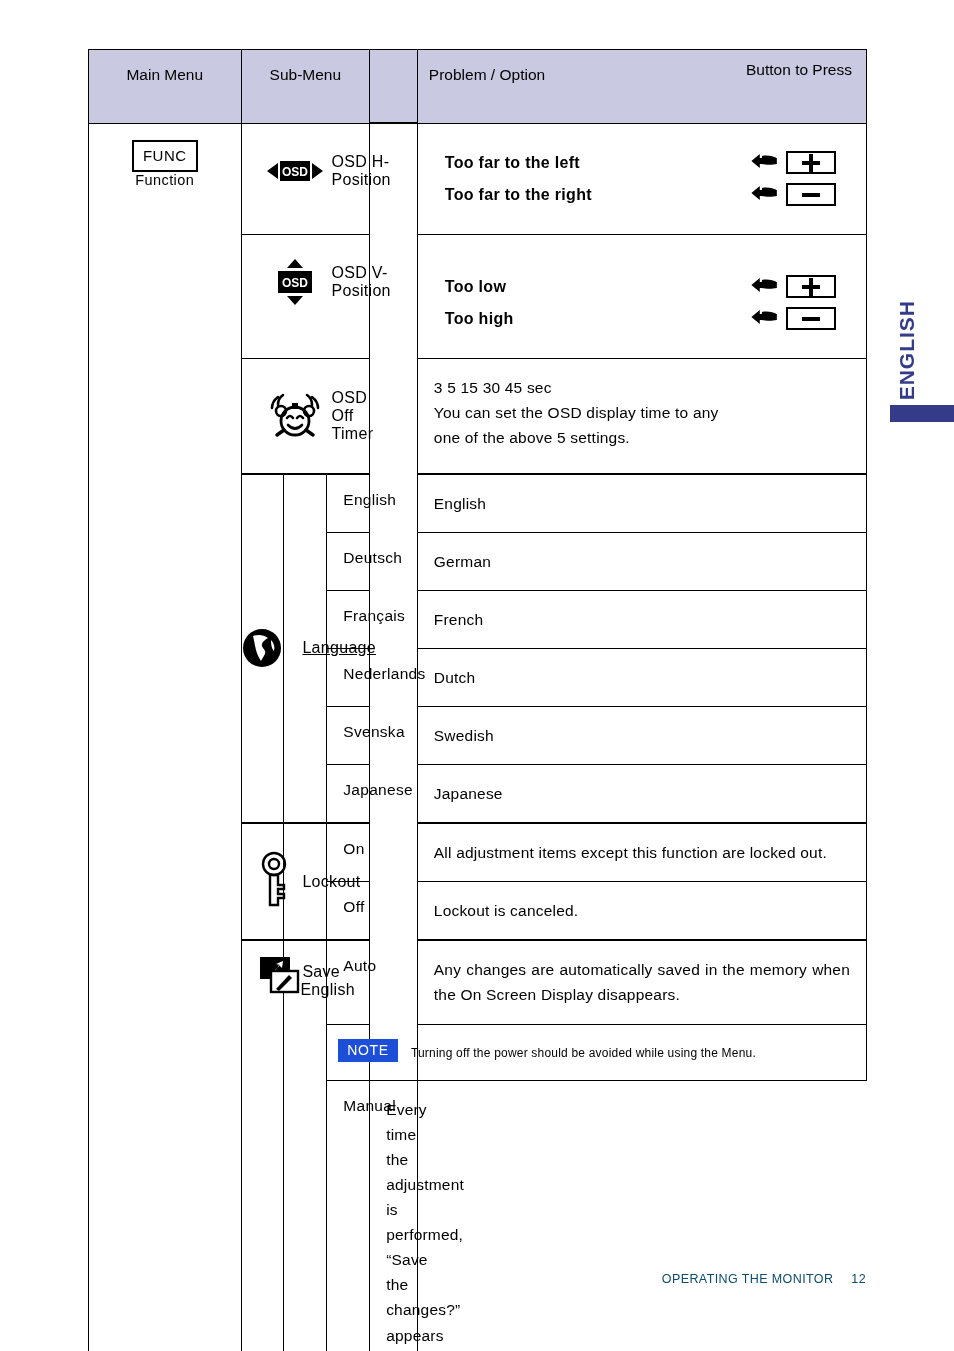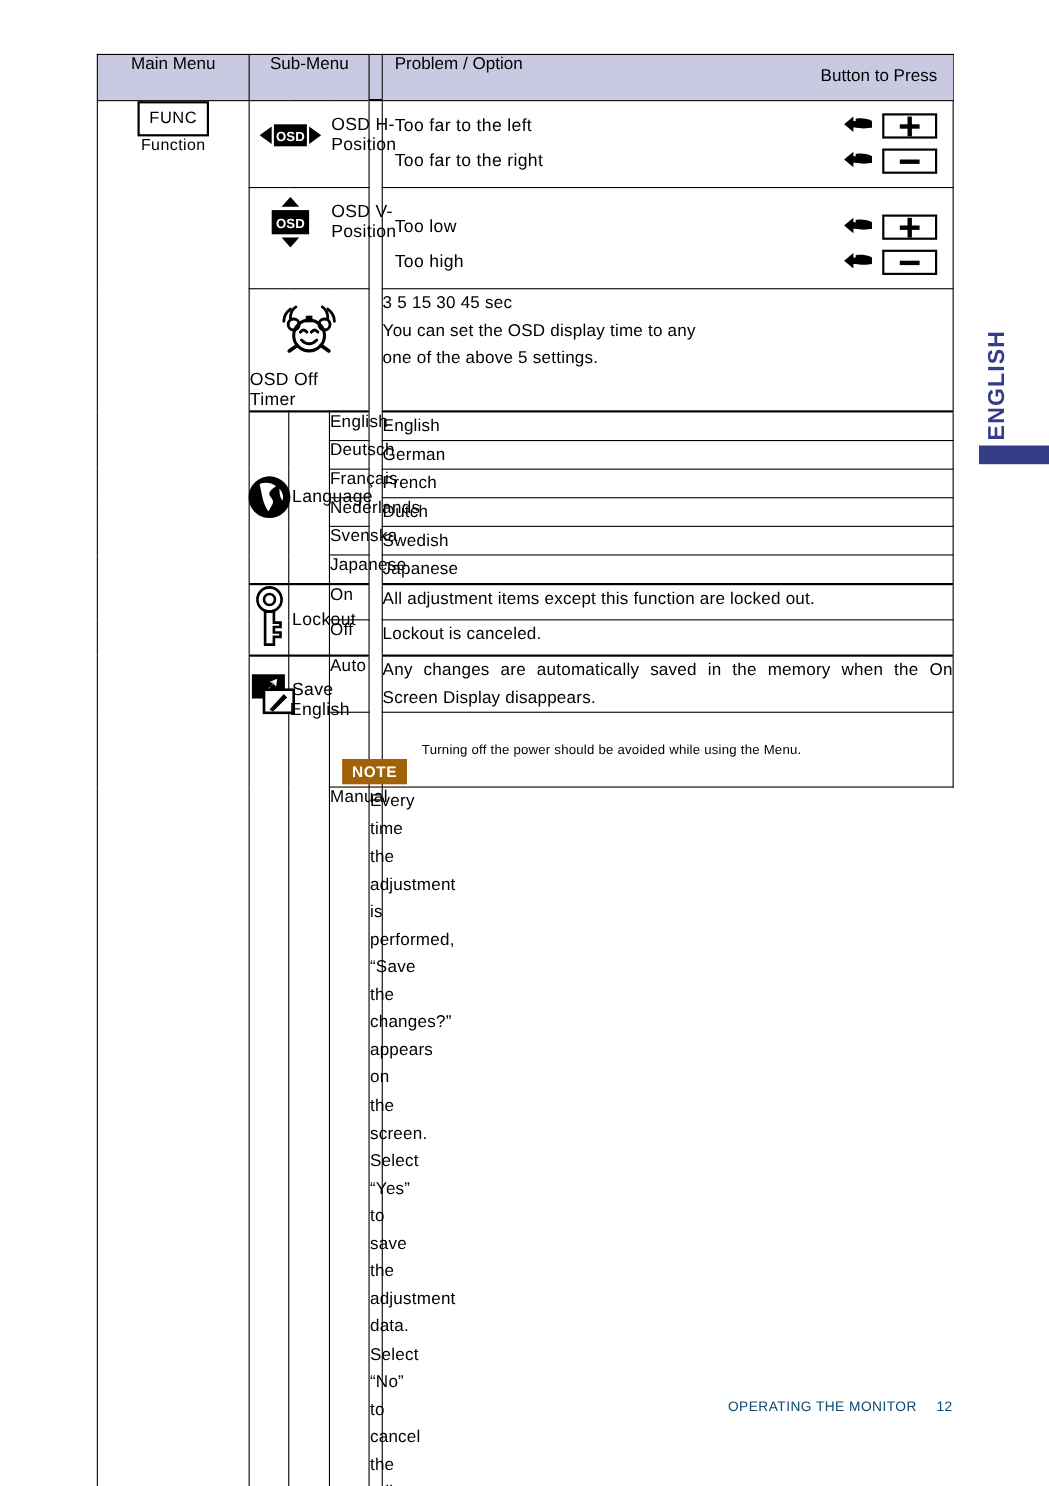--- a/index.html
+++ b/index.html
@@ -54,21 +54,21 @@
   table.osd {
     position: absolute;
     left: 88px;
     top: 49px;
     width: 779px;
     border-collapse: collapse;
     table-layout: fixed;
   }
   table.osd td, table.osd th {
     border: 1px solid #000;
-    padding: 0;
+    padding: 16px;
     vertical-align: top;
     font-weight: normal;
     font-size: 15.5px;
   }
 
   
   .hdr td {
     background: #c9c9e2;
     text-align: center;
     height: 40px;
@@ -155,20 +155,21 @@
     line-height: 1.62;
     letter-spacing: 0.2px;
   }
   .desc.justify { text-align: justify; text-align-last: left; }
   .desc .line { display: block; }
   .prob-row {
     display: flex;
     align-items: center;
     height: 32px;
     padding-left: 11px;
+    font-weight: bold;
   }
   .prob-text {
     font-size: 16px;
     flex: 1 1 auto;
     letter-spacing: 0.3px;
   }
   .btn-group {
     display: flex;
     align-items: center;
     gap: 9px;
@@ -218,31 +219,30 @@
   
   .thick-top { border-top: 2px solid #000 !important; }
 
   
   .note-cell {
     padding: 9px 11px 8px 0;
   }
   .note-flex { display: block; }
   .note-badge {
     display: inline-block;
-    background: #a16207;
+    background: #1d4ed8;
     color: #ffffff;
     font-size: 14px;
-    font-weight: bold;
+    font-weight: normal;
     letter-spacing: 0.6px;
     padding: 3px 9px 4px 9px;
     margin-right: 9px;
     vertical-align: middle;
     position: relative;
     top: -2px;
-    margin-top: 44px;
   }
   .note-text {
     font-size: 12px;
     line-height: 1.62;
     letter-spacing: 0.2px;
     text-align: justify;
     text-align-last: left;
   }
 
   
@@ -376,21 +376,21 @@
             <span class="keybox">
                   <span class="minus"></span>
                 </span>
           </span>
         </div>
       </td>
     </tr>
 
     <tr>
       <td class="submenu-cell" colspan="3">
-        <div class="submenu-inner" style="min-height:82px;flex-direction:column;">
+        <div class="submenu-inner" style="min-height:82px;">
           <span class="submenu-icon">
             <svg class="ico" width="56" height="50" viewBox="0 0 56 50" aria-hidden="true">
               <g fill="none" stroke="#000" stroke-width="2.6" stroke-linecap="round">
                 <path d="M11,6 C7,9 5,13 5,17"></path>
                 <path d="M16,4 C13,6 11,10 11,14"></path>
                 <path d="M45,6 C49,9 51,13 51,17"></path>
                 <path d="M40,4 C43,6 45,10 45,14"></path>
               </g>
               <circle cx="28" cy="30" r="14" fill="none" stroke="#000" stroke-width="2.8"></circle>
               <circle cx="14" cy="20" r="5" fill="none" stroke="#000" stroke-width="2.6"></circle>
@@ -419,21 +419,21 @@
           <span style="display:inline-block;">
             <svg class="ico" width="42" height="42" viewBox="0 0 42 42" aria-hidden="true">
               <circle cx="21" cy="21" r="19" fill="#000"></circle>
               <path d="M12,9 C17,7 23,8 27,11 C24,13 22,14 21,17 C20,20 23,21 24,24 C25,27 22,30 20,34 C18,31 16,27 15,23 C14,19 13,13 12,9 Z" fill="#fff"></path>
               <path d="M30,13 C33,16 34,20 33,24 C31,22 30,19 30,13 Z" fill="#fff"></path>
             </svg>
           </span>
         </div>
       </td>
       <td class="c-sub" rowspan="6" style="vertical-align:middle;">
-        <span class="submenu-text" style="padding-left:2px;">Language</span>
+        <span class="submenu-text" style="padding-left:2px;text-decoration:underline;">Language</span>
       </td>
       <td class="c-opt opt">English</td>
       <td class="c-desc desc">English</td>
     </tr>
     <tr>
       <td class="c-opt opt">Deutsch</td>
       <td class="c-desc desc">German</td>
     </tr>
     <tr>
       <td class="c-opt opt">Français</td>

